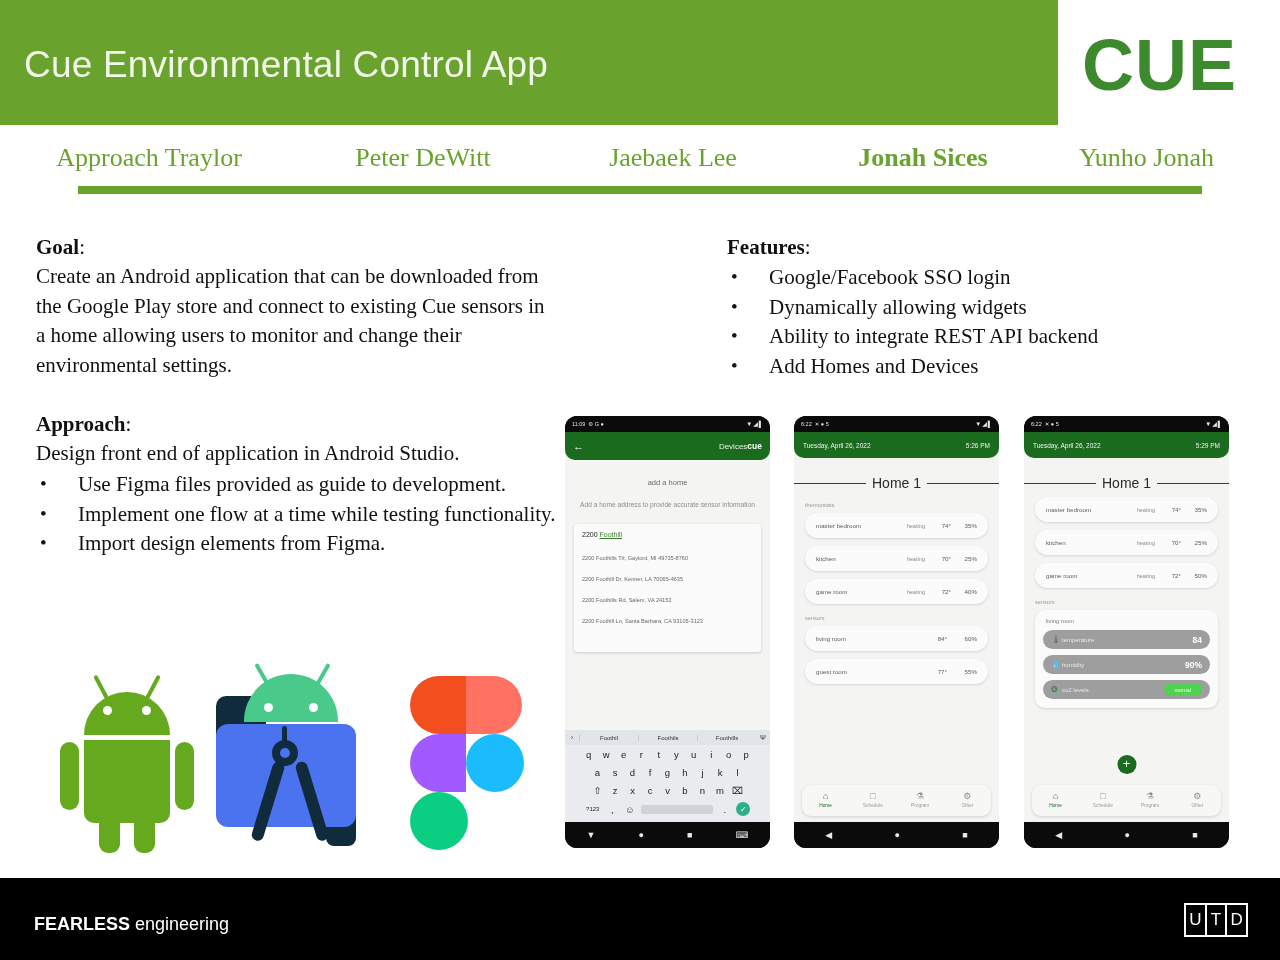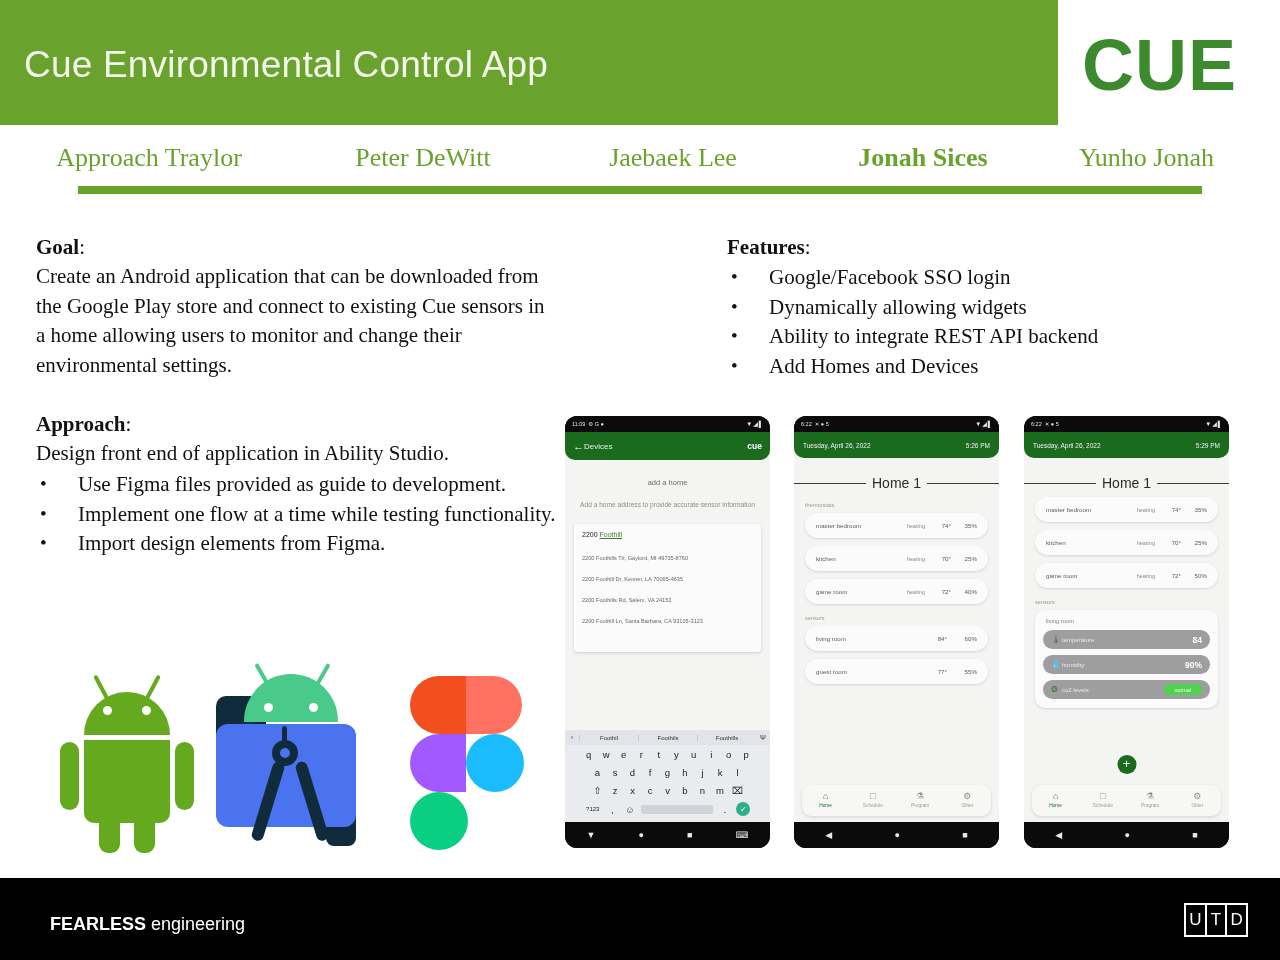--- a/index.html
+++ b/index.html
@@ -265,21 +265,21 @@
 
   
   .appbar {
     height: 28px; background: #1a6b1e;
     display: flex; align-items: center;
     padding: 0 8px; color: #ffffff;
     border-radius: 0 0 10px 10px;
   }
   .appbar .back { font-size: 11px; }
   .appbar .title {
-    flex: 1; text-align: left;
+    flex: 1; text-align: right;
     font-size: 8px; opacity: .9;
   }
   .appbar .brand { font-size: 8.5px; font-weight: bold; }
 
   .addhome-t {
     text-align: center; font-size: 7.5px;
     color: #6c6c6c; margin-top: 18px;
   }
   .addhome-s {
     text-align: center; font-size: 6.6px;
@@ -416,21 +416,21 @@
   }
 
   
   .footer {
     position: absolute; left: 0; bottom: 0;
     width: 1280px; height: 85px;
     background: #000000;
     border-top: 3px solid #ffffff;
   }
   .footer-text {
-    position: absolute; left: 50px; top: 36px;
+    position: absolute; left: 34px; top: 36px;
     font-family: "Liberation Sans", sans-serif;
     font-size: 18px; color: #ffffff;
   }
   .footer-text b { font-weight: bold; }
   .footer-text span { font-weight: normal; }
   .utd {
     position: absolute; right: 32px; top: 25px;
     width: 64px; height: 34px;
     border: 2px solid #ffffff;
     display: flex;
@@ -463,21 +463,21 @@
   <div class="sec-head">
     <b>Goal</b><span>:</span>
   </div>
   <div class="para">Create an Android application that can be downloaded from the Google Play store and connect to existing Cue sensors in a home allowing users to monitor and change their environmental settings.</div>
 
   <div class="gap"></div>
 
   <div class="sec-head">
     <b>Approach</b><span>:</span>
   </div>
-  <div class="para">Design front end of application in Ability Studio.</div>
+  <div class="para">Design front end of application in Android Studio.</div>
   <ul class="bullets">
     <li>Use Figma files provided as guide to development.</li>
     <li>Implement one flow at a time while testing functionality.</li>
     <li>Import design elements from Figma.</li>
   </ul>
 </div>
 
 <div class="col-right">
   <div class="sec-head">
     <b>Features</b><span>:</span>

